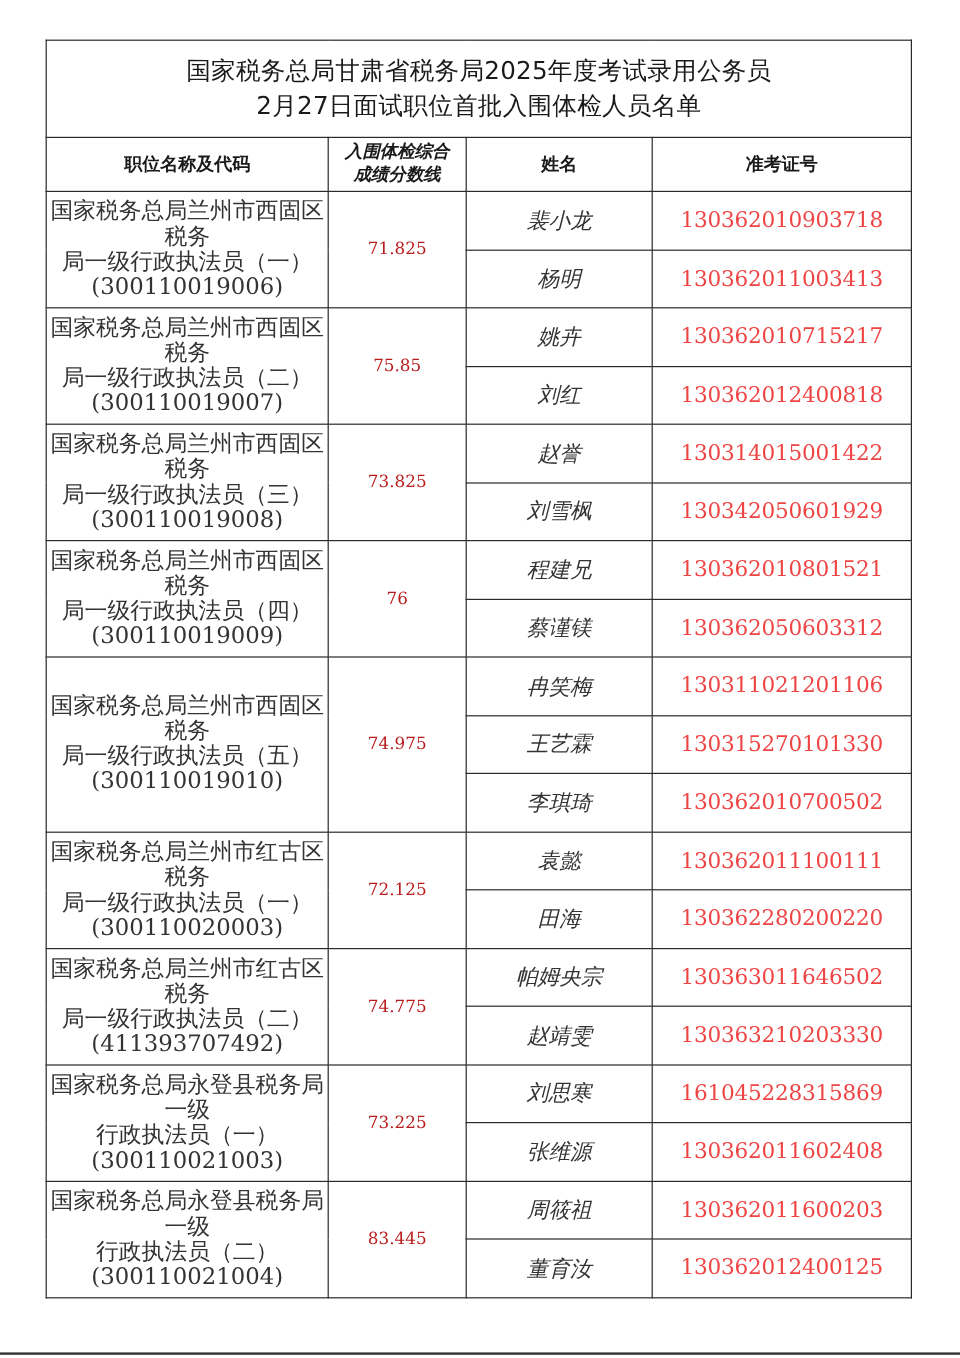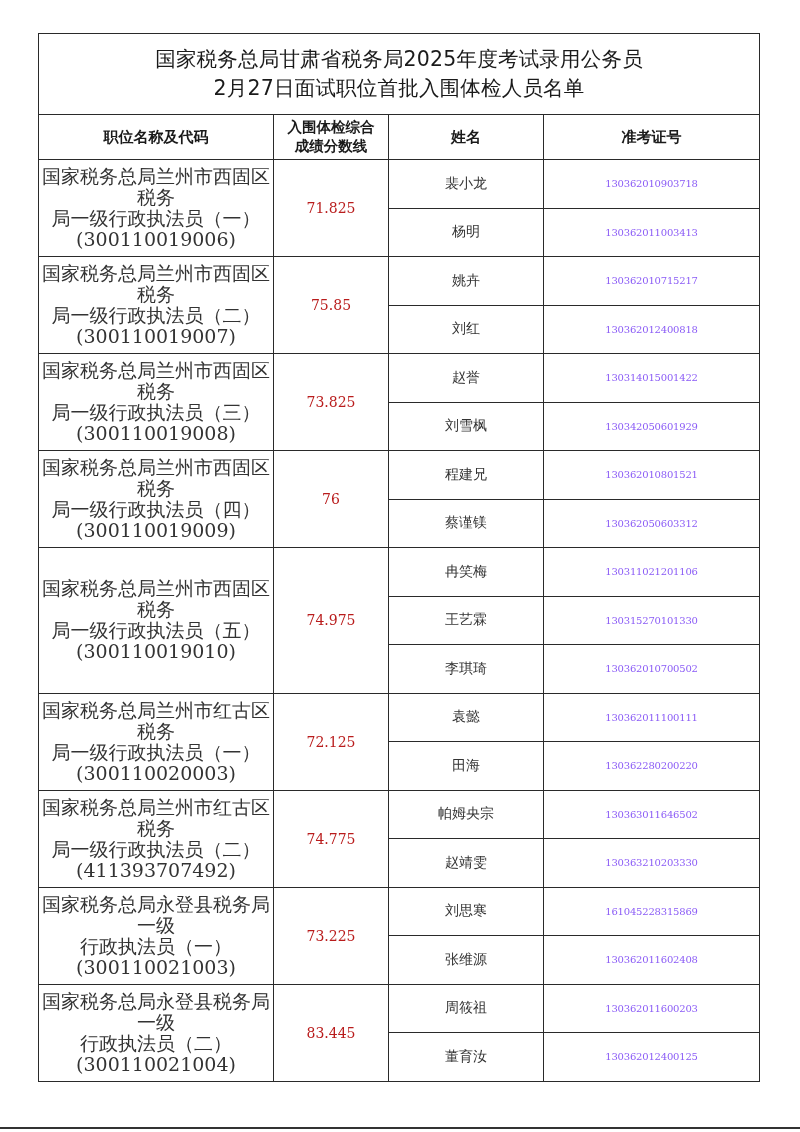--- a/index.html
+++ b/index.html
@@ -6,25 +6,25 @@
   body { width: 800px; height: 1132px; position: relative; overflow: hidden;
          font-family: "DejaVu Serif", "Liberation Serif", serif; color: #222; }
   .sheet { position: absolute; left: 38px; top: 33px; width: 721px; }
   table.grid { border-collapse: collapse; width: 721px; table-layout: fixed; padding-left: 40px; }
   table.grid td, table.grid th { border: 1.5px solid #2a2a2a; text-align: center; vertical-align: middle; padding: 0; }
   .title-cell { height: 80px; font-family: "DejaVu Sans", "Liberation Sans", sans-serif;
                 font-size: 20.5px; line-height: 29px; color: #1a1a1a; font-weight: normal; }
   .title-cell div { letter-spacing: 0.2px; }
   th.hdr { height: 44px; font-family: "DejaVu Sans", "Liberation Sans", sans-serif;
            font-weight: bold; font-size: 15px; line-height: 19px; color: #1a1a1a; }
-  th.hdr.small { font-size: 14.5px; }
+  th.hdr.small { font-size: 14.5px; font-style: italic; }
   td.pos { font-size: 19px; line-height: 21px; color: #333; padding: 0 1px; }
   td.score { font-size: 14px; color: #b91c1c; }
-  td.name { height: 47.5px; font-size: 14px; color: #333; }
-  td.exam { font-size: 10px; color: #8b5cf6; letter-spacing: -0.2px; }
+  td.name { height: 47.5px; font-size: 18px; color: #333; font-style: italic; }
+  td.exam { font-size: 18px; color: #ef4444; letter-spacing: -0.2px; }
   .bottom-rule { position: absolute; left: 0; top: 1127px; width: 800px; height: 2px; background: #333; }
 </style>
 </head>
 <body>
 
 <div class="sheet">
   <table class="grid">
     <colgroup>
       <col style="width:235px">
       <col style="width:115px">

